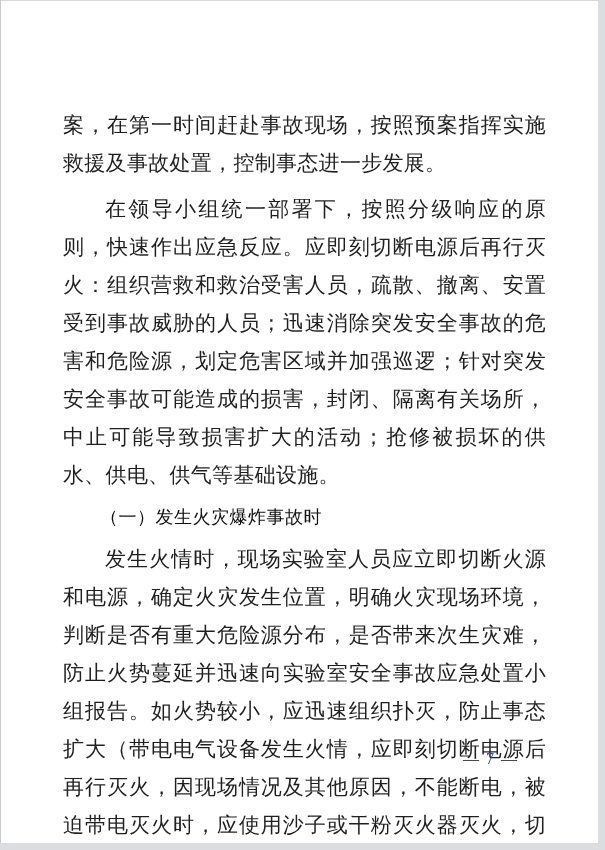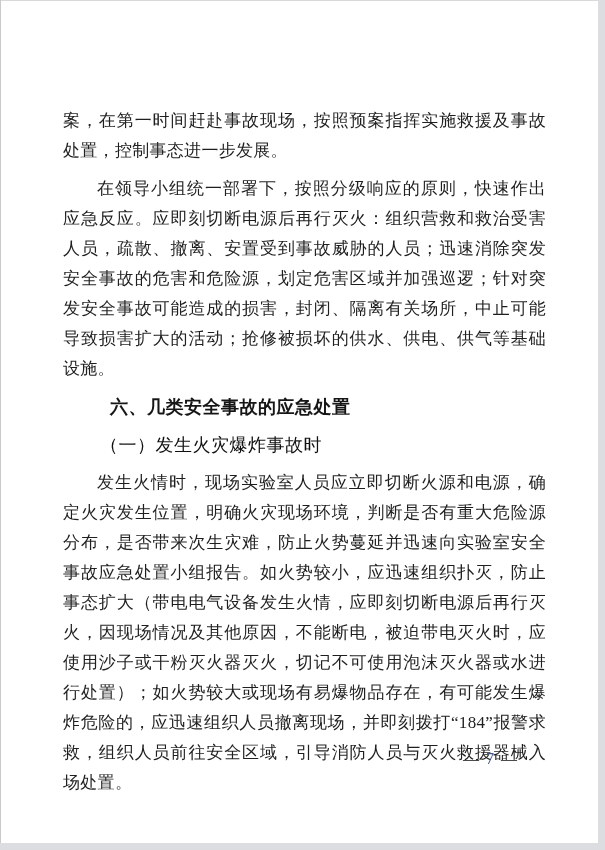--- a/index.html
+++ b/index.html
@@ -22,22 +22,22 @@
       inset 0 1px 0 #d8d9db;
   }
   .content {
     position: absolute;
     left: 63px;
     top: 0;
     width: 483px;
   }
   .body-para {
     margin: 0 0 8px 0;
-    font-size: 17px;
-    line-height: 30px;
+    font-size: 21px;
+    line-height: 38px;
     letter-spacing: 0.3px;
     color: #1f1f1f;
     text-align: justify;
     text-justify: inter-character;
   }
   .para-first {
     margin-top: 106px;
   }
   .indent-2 {
     text-indent: 2em;
@@ -79,21 +79,20 @@
 </head>
 <body>
 
 <div class="page">
   <div class="content">
 
     <p class="body-para para-first">案，在第一时间赶赴事故现场，按照预案指挥实施救援及事故处置，控制事态进一步发展。</p>
 
     <p class="body-para indent-2">在领导小组统一部署下，按照分级响应的原则，快速作出应急反应。应即刻切断电源后再行灭火：组织营救和救治受害人员，疏散、撤离、安置受到事故威胁的人员；迅速消除突发安全事故的危害和危险源，划定危害区域并加强巡逻；针对突发安全事故可能造成的损害，封闭、隔离有关场所，中止可能导致损害扩大的活动；抢修被损坏的供水、供电、供气等基础设施。</p>
 
-    <h3 class="section-heading">六、几类安全事故的应急处置</h3>
 
     <h4 class="subsection-heading">（一）发生火灾爆炸事故时</h4>
 
     <p class="body-para indent-2">发生火情时，现场实验室人员应立即切断火源和电源，确定火灾发生位置，明确火灾现场环境，判断是否有重大危险源分布，是否带来次生灾难，防止火势蔓延并迅速向实验室安全事故应急处置小组报告。如火势较小，应迅速组织扑灭，防止事态扩大（带电电气设备发生火情，应即刻切断电源后再行灭火，因现场情况及其他原因，不能断电，被迫带电灭火时，应使用沙子或干粉灭火器灭火，切记不可使用泡沫灭火器或水进行处置）；如火势较大或现场有易爆物品存在，有可能发生爆炸危险的，应迅速组织人员撤离现场，并即刻拨打“184”报警求救，组织人员前往安全区域，引导消防人员与灭火救援器械入场处置。</p>
 
   </div>
 
   <div class="page-number">
     <span class="dash">—</span><span class="digit">7</span><span class="dash">—</span>
   </div>

